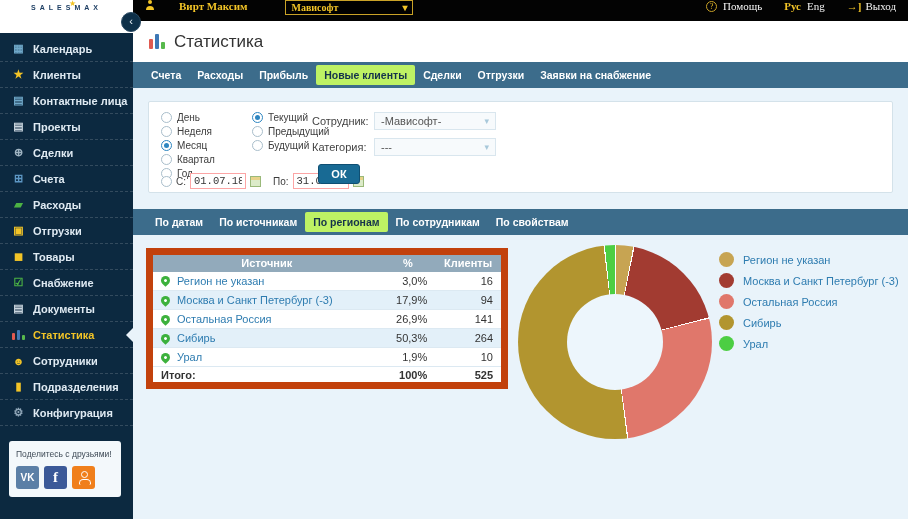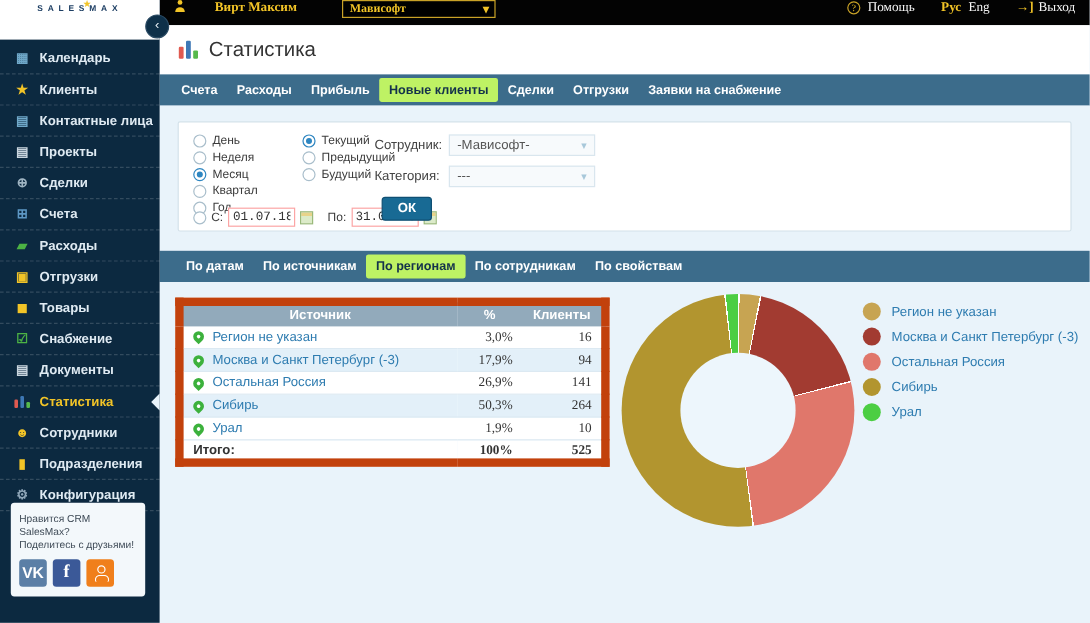--- a/index.html
+++ b/index.html
@@ -26,21 +26,21 @@
     border-right:7px solid #E9F3FA; }
   .collapse-btn { position:absolute; left:121px; top:12px; width:20px; height:20px; border-radius:50%;
     background:#0E3049; border:1px solid #2A4A63; color:#E8F0F6; font-size:11px; line-height:17px;
     text-align:center; z-index:9; cursor:pointer; }
   .promo { position:absolute; left:9px; bottom:22px; width:112px; background:#F3F8FB;
     border-radius:3px; padding:8px 7px; }
   .promo-text { font-size:8.5px; color:#3F4B57; line-height:11px; }
   .socials { display:flex; gap:5px; margin-top:6px; }
   .soc { width:23px; height:23px; border-radius:3px; color:#fff; text-align:center; cursor:pointer;
     display:flex; align-items:center; justify-content:center; font-weight:bold; }
-  .soc-vk { background:#5B7FA6; font-size:13px; }
+  .soc-vk { background:#5B7FA6; font-size:10px; }
   .soc-fb { background:#3B5998; font-family:"Liberation Serif",serif; font-size:15px; }
   .soc-ok { background:#F07F1B; position:relative; }
   .ok-person { position:relative; width:10px; height:14px; }
   .ok-person::before { content:""; position:absolute; top:0; left:2.5px; width:5px; height:5px;
     border-radius:50%; border:1.5px solid #fff; }
   .ok-person::after { content:""; position:absolute; bottom:0; left:0; width:10px; height:5px;
     border-radius:5px 5px 2px 2px; border:1.5px solid #fff; border-bottom:none; }
 
   
   .main { position:absolute; left:133px; top:0; right:0; bottom:0; display:flex; flex-direction:column; }
@@ -111,21 +111,21 @@
     display:flex; align-items:center; padding-left:14px; }
 
   
   .stat-table { position:absolute; left:13px; top:160px; width:362px; border-collapse:collapse;
     font-size:11px; background:#fff; border:7px solid #c2410c; }
   .stat-table th { background:#92AABB; color:#fff; font-weight:bold; height:20px; text-align:center; }
   .stat-table td { height:19px; border-bottom:1px solid #DCE9F2; padding:0 8px; color:#333; }
   .stat-table tbody tr:nth-child(even) { background:#E3F0F9; }
   .col-name { width:237px; } .col-pct { width:55px; } .col-cli { width:70px; }
   .name-cell { display:flex; align-items:center; gap:7px; color:#2E7CB0; cursor:pointer; }
-  .num-cell { text-align:right;font-family:Liberation Serif, serif; }
+  .num-cell { text-align:right; }
   .total-row td { border-top:1px solid #B8CCD8; font-weight:bold; background:#fff; }
   .total-clients { color:#2E7CB0; }
   .pin { width:9px; height:9px; background:#3CB13C; border-radius:50% 50% 50% 0;
     transform:rotate(-45deg); position:relative; flex:0 0 auto; }
   .pin::after { content:""; position:absolute; left:3px; top:3px; width:3px; height:3px;
     border-radius:50%; background:#fff; }
 
   
   .donut { position:absolute; left:385px; top:157px; width:194px; height:194px; border-radius:50%; }
   .donut::after { content:""; position:absolute; left:49px; top:49px; width:96px; height:96px;
@@ -204,21 +204,20 @@
       <span class="nav-ic" style="color:#F2C427">▮</span>
       <span>Подразделения</span>
     </div>
     <div class="nav-item">
       <span class="nav-ic" style="color:#8FA6B8">⚙</span>
       <span>Конфигурация</span>
     </div>
   </nav>
   <div class="notch"></div>
   <div class="promo">
-    <div class="promo-text">Нравится CRM SalesMax?</div>
     <div class="promo-text">Поделитесь с друзьями!</div>
     <div class="socials">
       <div class="soc soc-vk">VK</div>
       <div class="soc soc-fb">f</div>
       <div class="soc soc-ok">
           <span class="ok-person"></span>
         </div>
     </div>
   </div>
 </aside>

